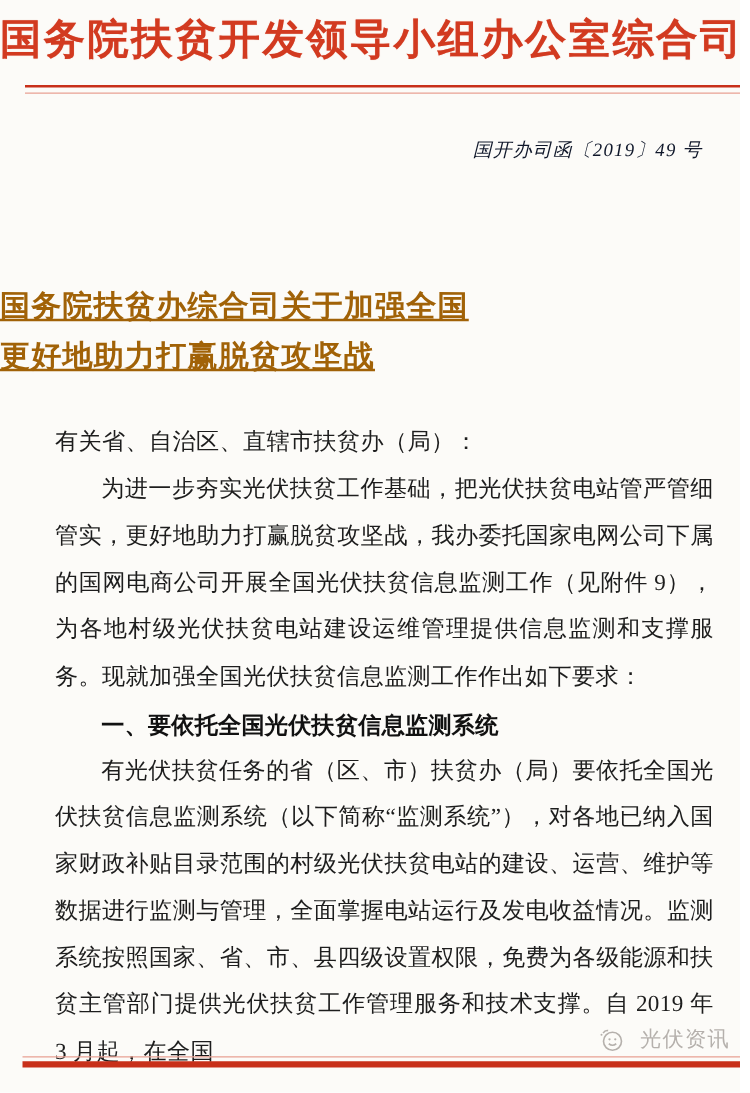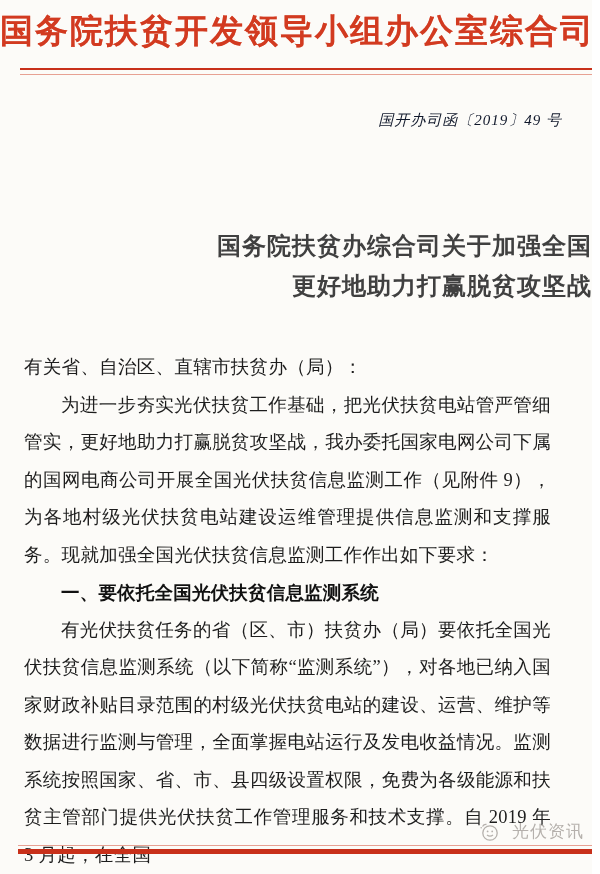--- a/index.html
+++ b/index.html
@@ -42,37 +42,37 @@
   .doc-number{
     position:absolute;top:111px;right:30px;
     font-family:var(--serif);
     font-size:15px;
     letter-spacing:1px;
     color:#0f172a;
     font-style:italic;
   }
   .doc-title{
     position:absolute;top:226px;left:0;right:0;
-    text-align:right;
+    text-align:left;
     font-family:var(--serif);
     font-weight:bold;
     font-size:24px;
     line-height:40px;
     letter-spacing:1px;
-    color:#404040;
+    color:#a16207;
+    text-decoration:underline;
   }
   .body-text{
-    position:absolute;top:336px;left:24px;width:527px;
+    position:absolute;top:336px;left:44px;width:527px;
     font-family:var(--serif);
     font-size:18.5px;
     line-height:37.5px;
     letter-spacing:0.3px;
     text-align:justify;
     color:var(--ink);
-    margin-top:13px;
   }
   .body-text p{margin:0;}
   .para{text-indent:2em;}
   .section-heading{
     text-indent:2em;
     font-family:var(--sans);
     font-weight:bold;
     font-size:18.5px;
     letter-spacing:0.2px;
     color:#111;

